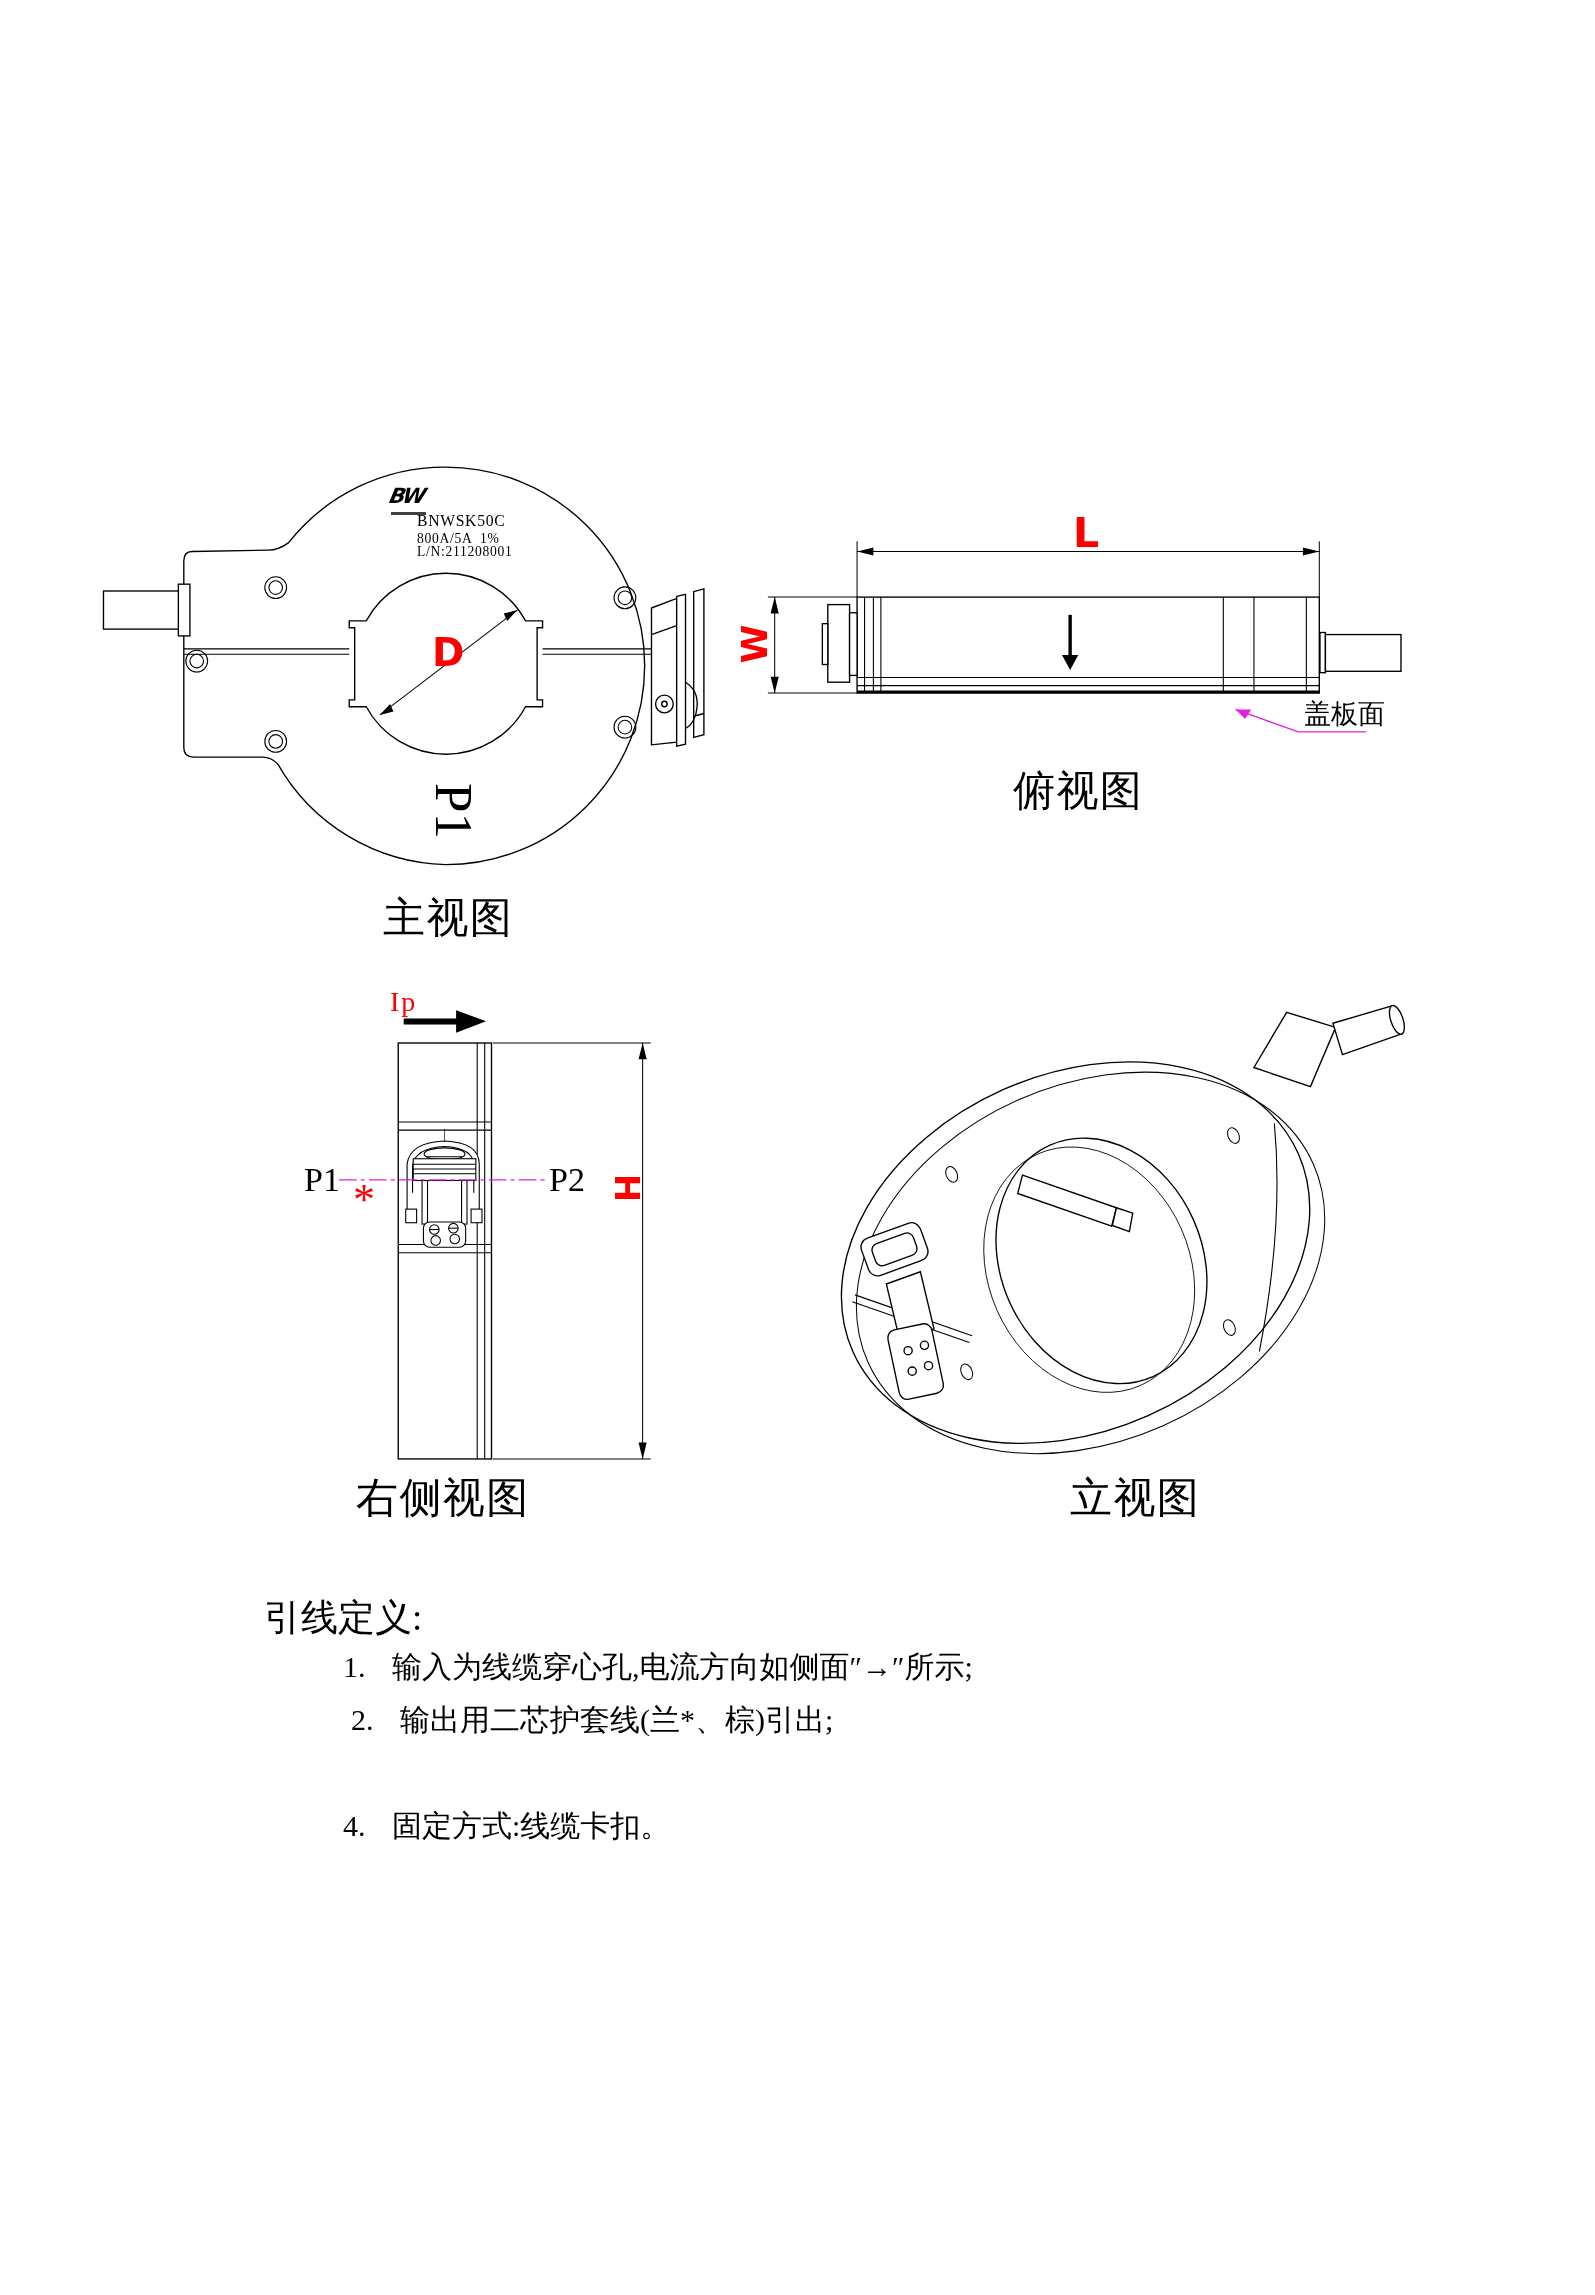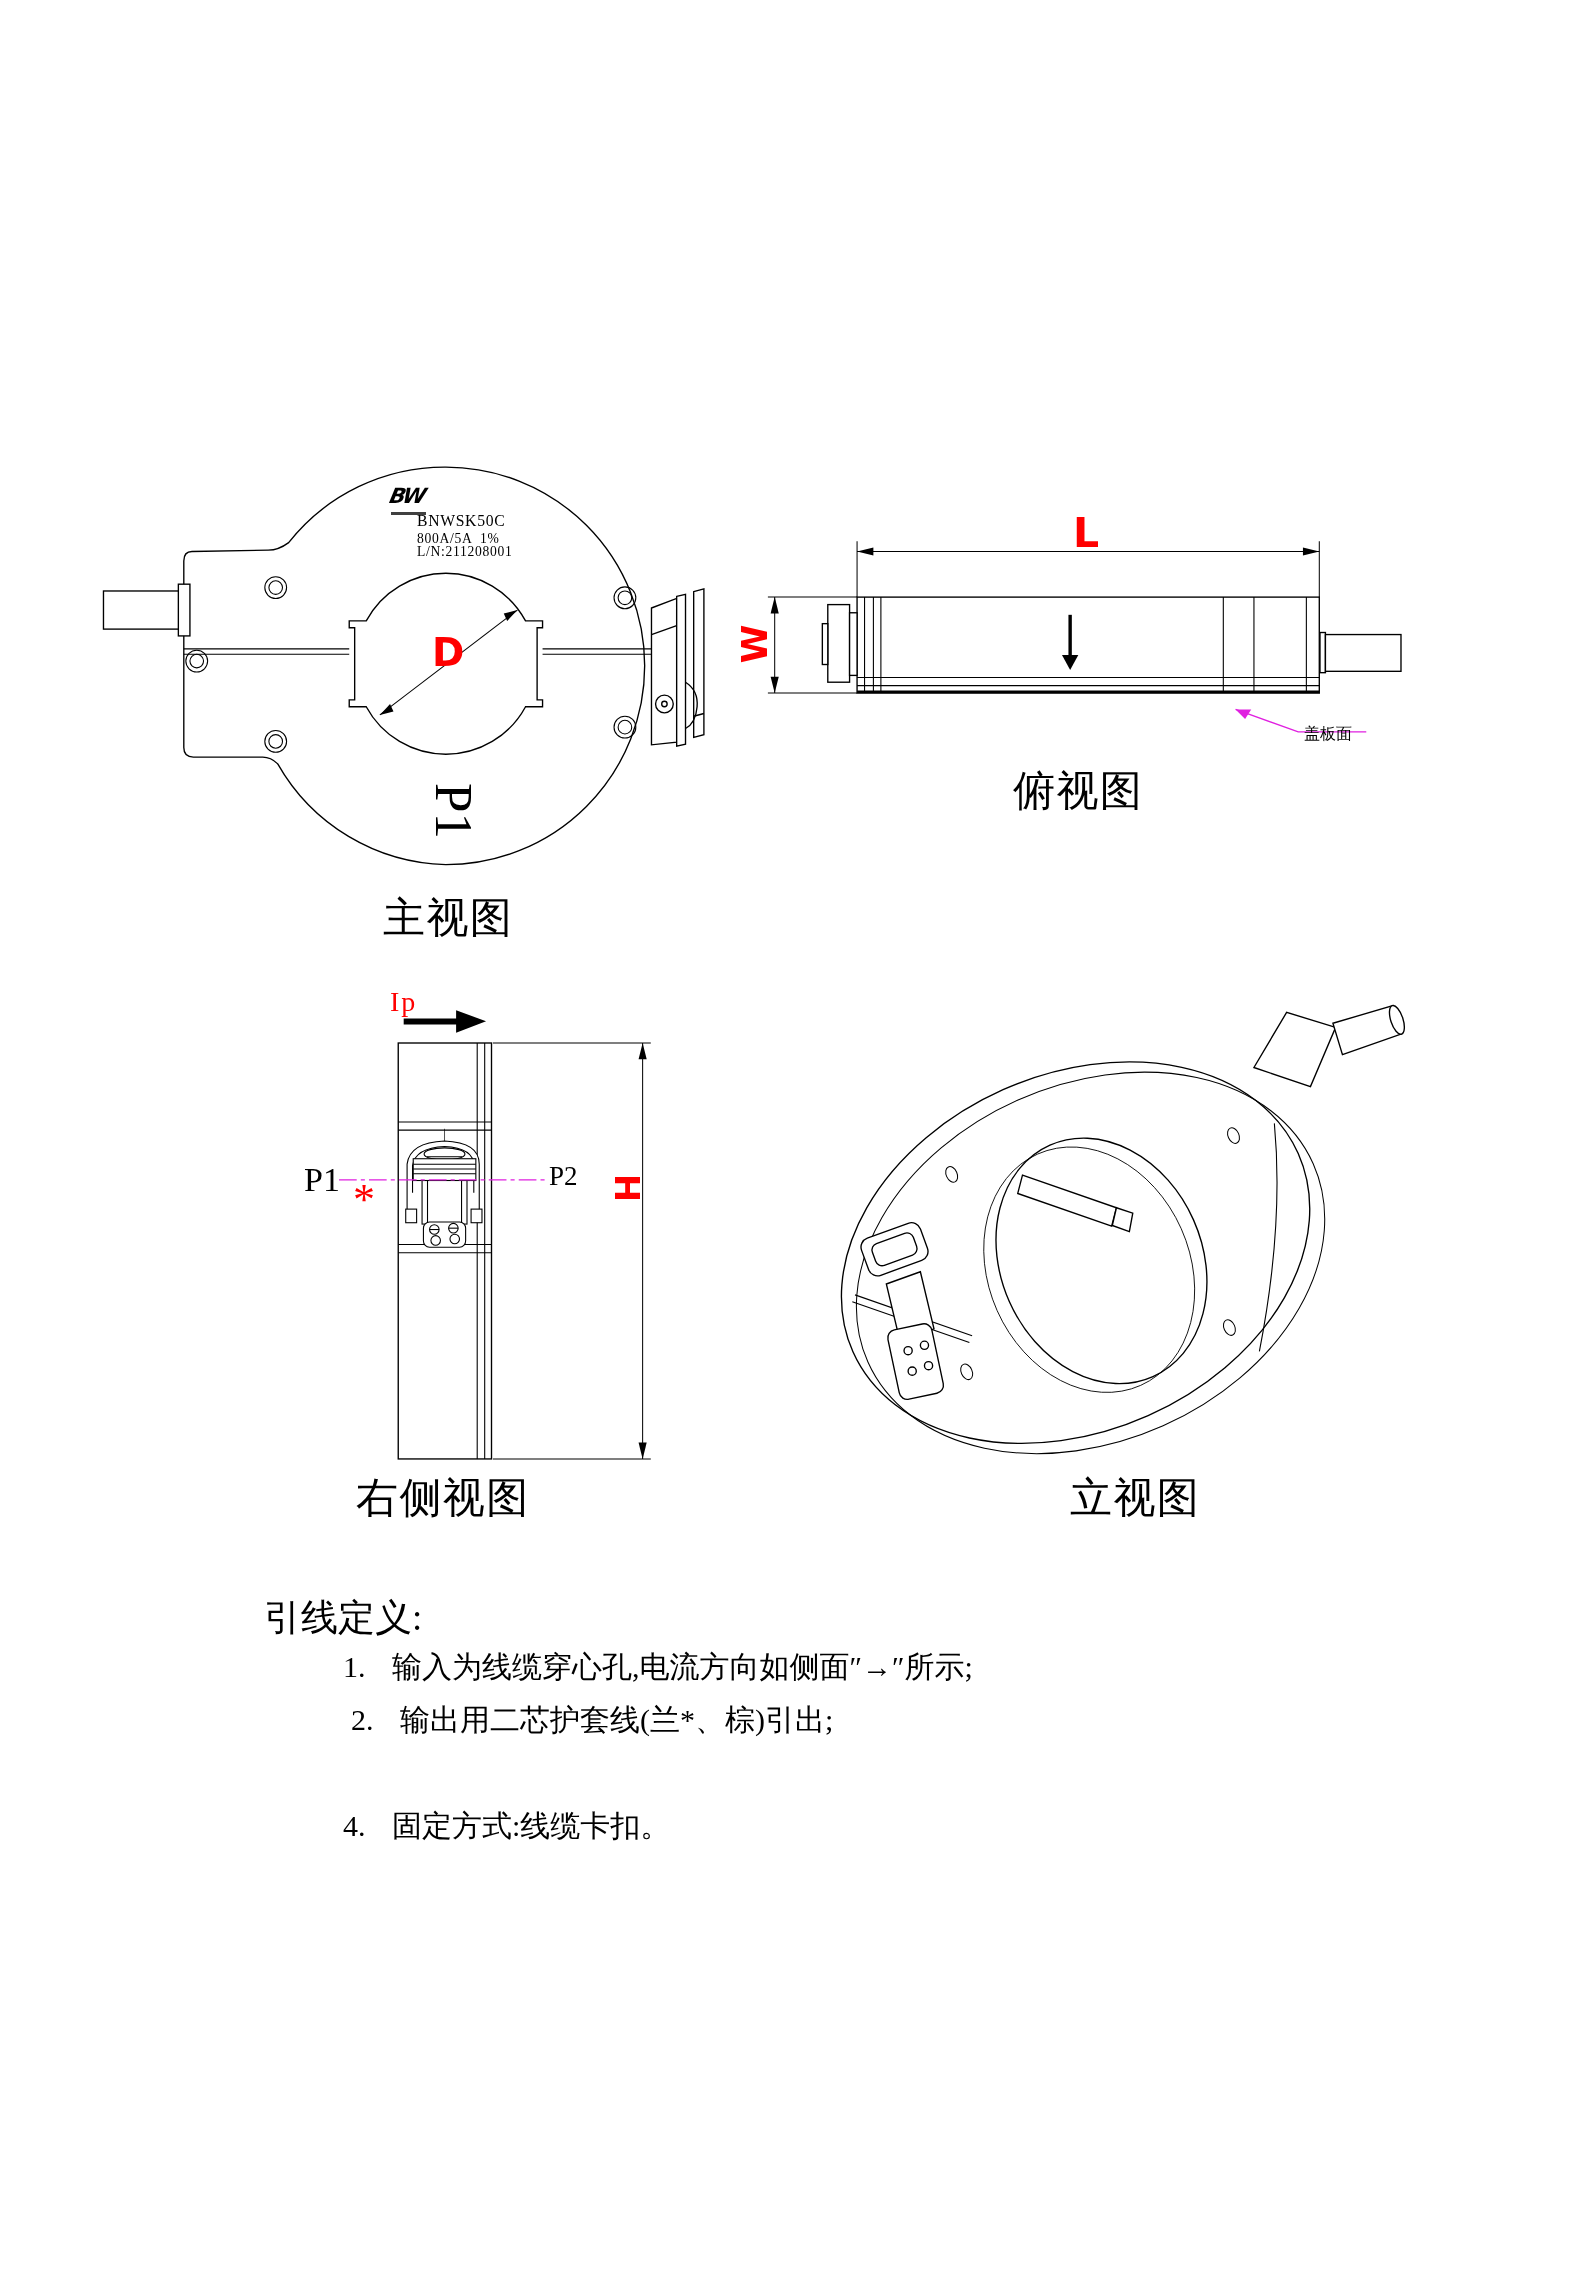--- a/index.html
+++ b/index.html
@@ -229,26 +229,26 @@
   <div class="txt serif nameplate" style="left:417px;top:513px;font-size:15.7px;">BNWSK50C</div>
   <div class="txt serif nameplate" style="left:417px;top:532px;font-size:13.6px;">800A/5A  1%</div>
   <div class="txt serif nameplate" style="left:417px;top:545px;font-size:13.6px;">L/N:211208001</div>
 
   <div class="txt sans red bold" style="left:432px;top:633px;font-size:39px;">D</div>
   <div class="txt serif rot90 center" style="left:404px;top:785px;width:102px;height:52px;font-size:53px;">P1</div>
   <div class="txt view-title" style="left:383px;top:896px;">主视图</div>
 
   <div class="txt sans red bold" style="left:1073px;top:512px;font-size:41px;">L</div>
   <div class="txt sans red bold rotm90 center" style="left:722px;top:625px;width:68px;height:38px;font-size:35px;">W</div>
-  <div class="txt serif" style="left:1304px;top:726px;font-size:16px;">盖板面</div>
+  <div class="txt serif" style="left:1304px;top:700px;font-size:27px;">盖板面</div>
   <div class="txt view-title" style="left:1013px;top:769px;">俯视图</div>
 
   <div class="txt serif red" style="left:390px;top:987px;font-size:28px;letter-spacing:2px;">Ip</div>
   <div class="txt serif" style="left:304px;top:1162px;font-size:34px;">P1</div>
-  <div class="txt serif" style="left:549px;top:1162px;font-size:27px;">P2</div>
+  <div class="txt serif" style="left:549px;top:1162px;font-size:34px;">P2</div>
   <div class="txt serif red" style="left:353px;top:1177px;font-size:44px;">*</div>
   <div class="txt sans red bold rot90 center" style="left:598px;top:1169px;width:54px;height:38px;font-size:34px;">H</div>
   <div class="txt view-title" style="left:356px;top:1476px;">右侧视图</div>
 
   <div class="txt view-title" style="left:1070px;top:1476px;">立视图</div>
 
   <div class="txt serif" style="left:264px;top:1599px;font-size:37px;">引线定义:</div>
   <div class="note-line serif" style="left:343px;top:1647px;">
     <span class="note-no">1.</span><span>输入为线缆穿心孔,电流方向如侧面″→″所示;</span>
   </div>

